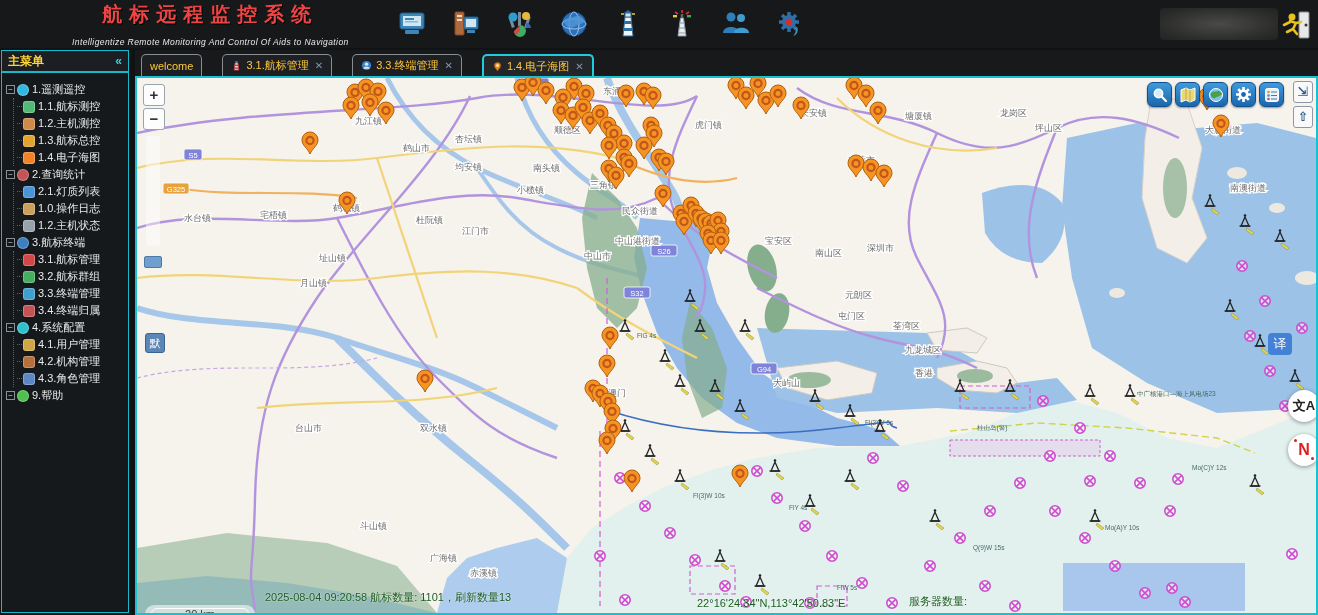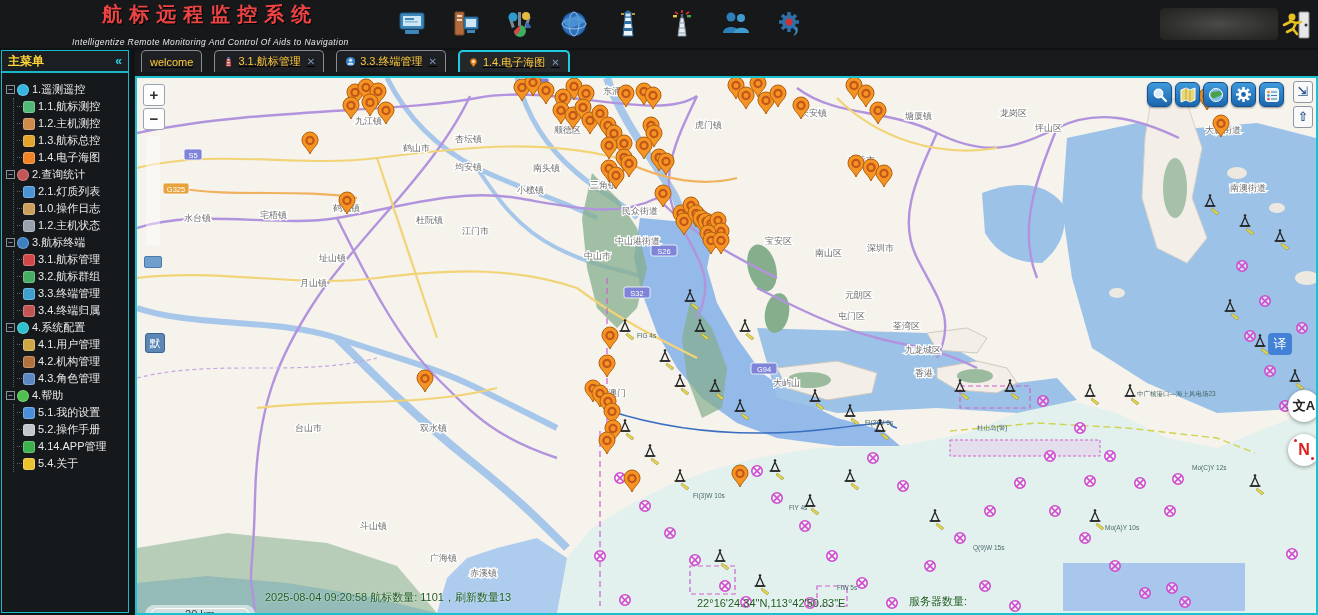--- a/index.html
+++ b/index.html
@@ -31,21 +31,21 @@
   .expbox { width:9px; height:9px; border:1px solid #8a9097; background:#14171a; color:#cfd4d9; font-size:8px;
     line-height:7px; text-align:center; margin-right:2px; flex:none; }
   .nicon { width:12px; height:12px; border-radius:3px; margin-right:3px; flex:none; display:inline-block;
     box-shadow:inset 0 0 0 1px rgba(255,255,255,.25); }
   .tlabel { color:#e9e9e9; font-size:11px; }
   .tchildren { margin-left:7px; border-left:1px dotted #5a6066; padding-left:3px; }
   .tchildren .trow::before { content:""; width:5px; border-top:1px dotted #5a6066; margin-right:1px; }
 
   
   main { position:absolute; left:135px; top:50px; width:1183px; height:565px; }
-  .tabbar { height:26px; background:#17191b; display:flex; gap:12px; padding-left:6px;text-decoration:underline; }
+  .tabbar { height:26px; background:#17191b; display:flex; align-items:flex-end; gap:20px; padding-left:6px; }
   .tab { height:22px; display:flex; align-items:center; gap:4px; padding:0 8px; border:1px solid #808archive890;
     border:1px solid #888d92; border-bottom:none; border-radius:5px 5px 0 0; background:#1d1f22; cursor:pointer; }
   .tab .tab-label { color:#ffc83a; font-size:11px; white-space:nowrap; }
   .tab.active { border:2px solid #22cbdb; border-bottom:none; background:#24272a; }
   .tab-close { color:#7e95b5; font-size:10px; font-weight:bold; margin-left:2px; cursor:pointer; }
   .ticon { width:11px; height:11px; flex:none; }
 
   
   .map-wrap { position:relative; width:1183px; height:539px; border:2px solid #19c0d0; background:#f6f2ec; overflow:hidden; }
   svg text { font-family:"Liberation Sans","DejaVu Sans",sans-serif; }
@@ -273,39 +273,21 @@
             <div class="trow">
               <span class="nicon" style="background:#5d86c5"></span>
               <span class="tlabel">4.3.角色管理</span>
             </div>
           </div>
         </div>
         <div class="tnode">
           <div class="trow">
             <span class="expbox">−</span>
             <span class="nicon" style="background:#4ec04e;border-radius:50%"></span>
-            <span class="tlabel">4.帮助</span>
-          </div>
-          <div class="tchildren">
-            <div class="trow">
-              <span class="nicon" style="background:#4a90d8"></span>
-              <span class="tlabel">5.1.我的设置</span>
-            </div>
-            <div class="trow">
-              <span class="nicon" style="background:#c2c6cc"></span>
-              <span class="tlabel">5.2.操作手册</span>
-            </div>
-            <div class="trow">
-              <span class="nicon" style="background:#3cb04c"></span>
-              <span class="tlabel">4.14.APP管理</span>
-            </div>
-            <div class="trow">
-              <span class="nicon" style="background:#ecc22e"></span>
-              <span class="tlabel">5.4.关于</span>
-            </div>
+            <span class="tlabel">9.帮助</span>
           </div>
         </div>
       </div>
   </aside>
 
   <main>
     <div class="tabbar" id="tabbar">
         <div class="tab">
           <span class="tab-label">welcome</span>
         </div>

